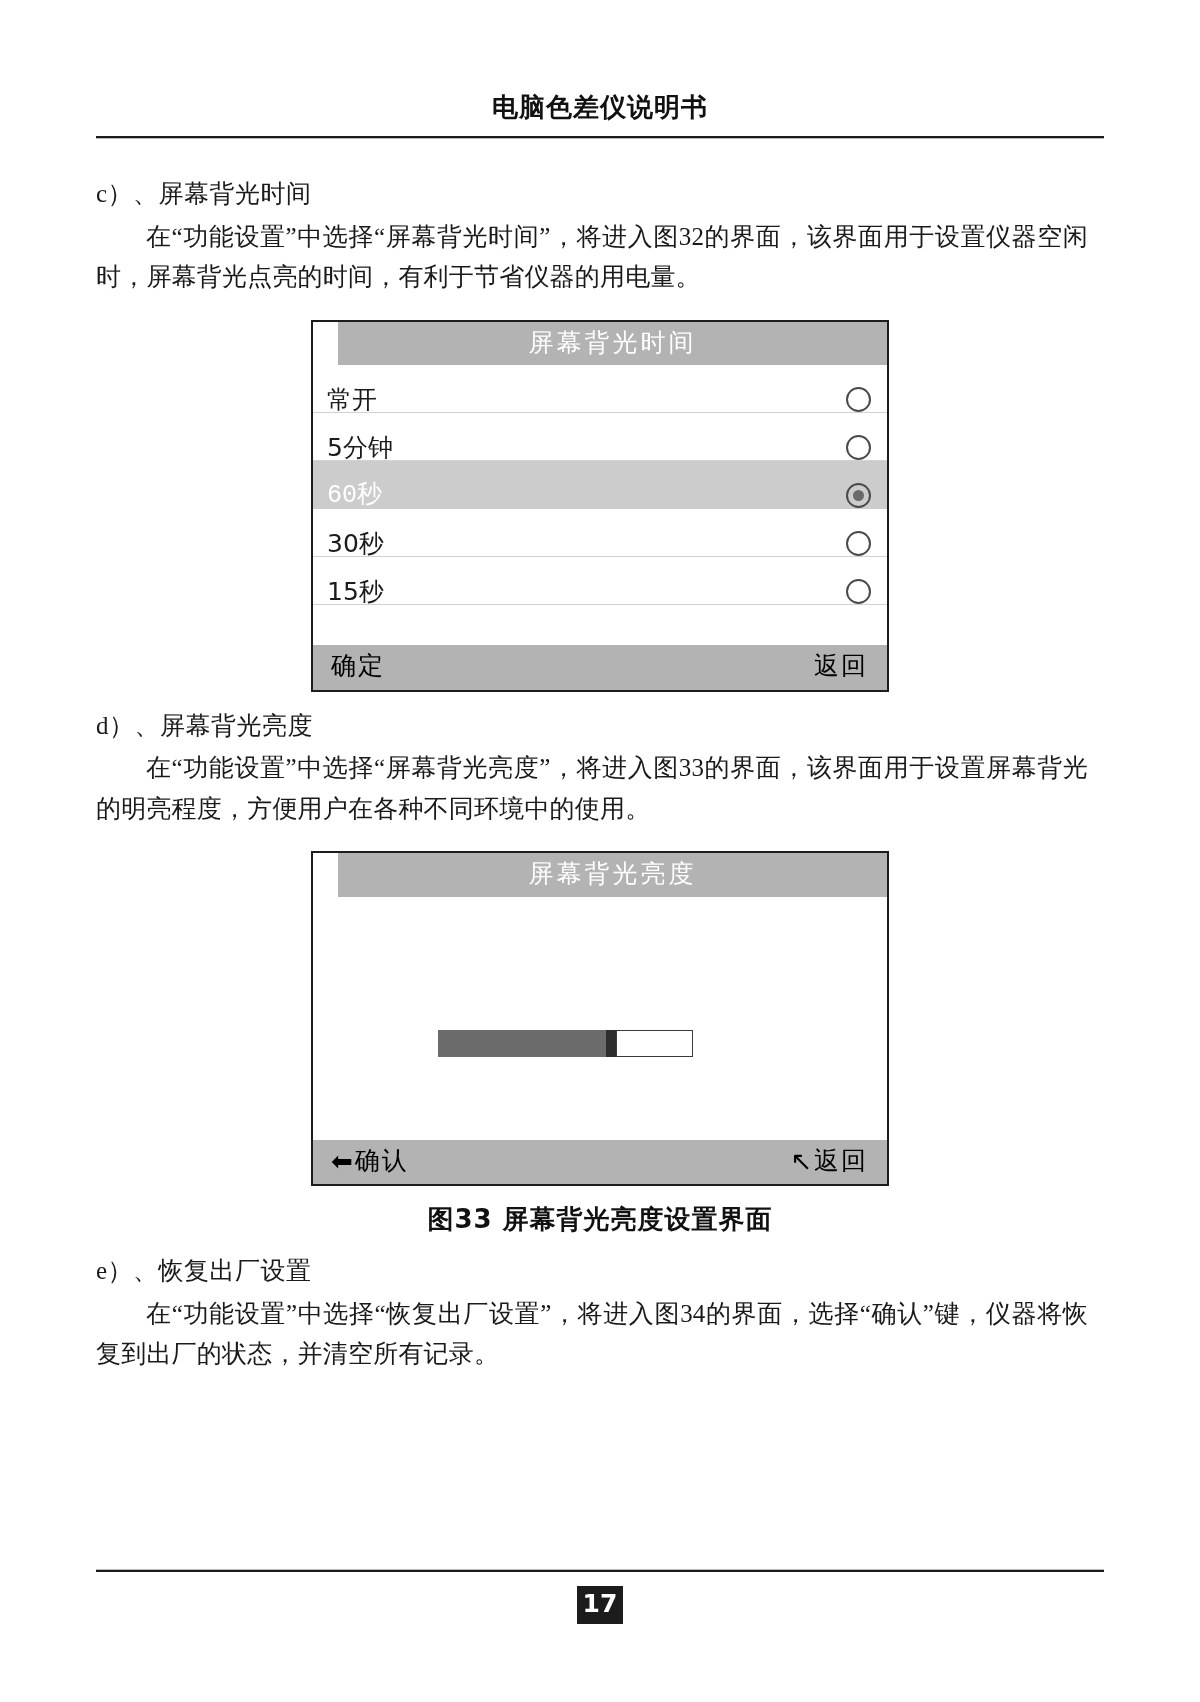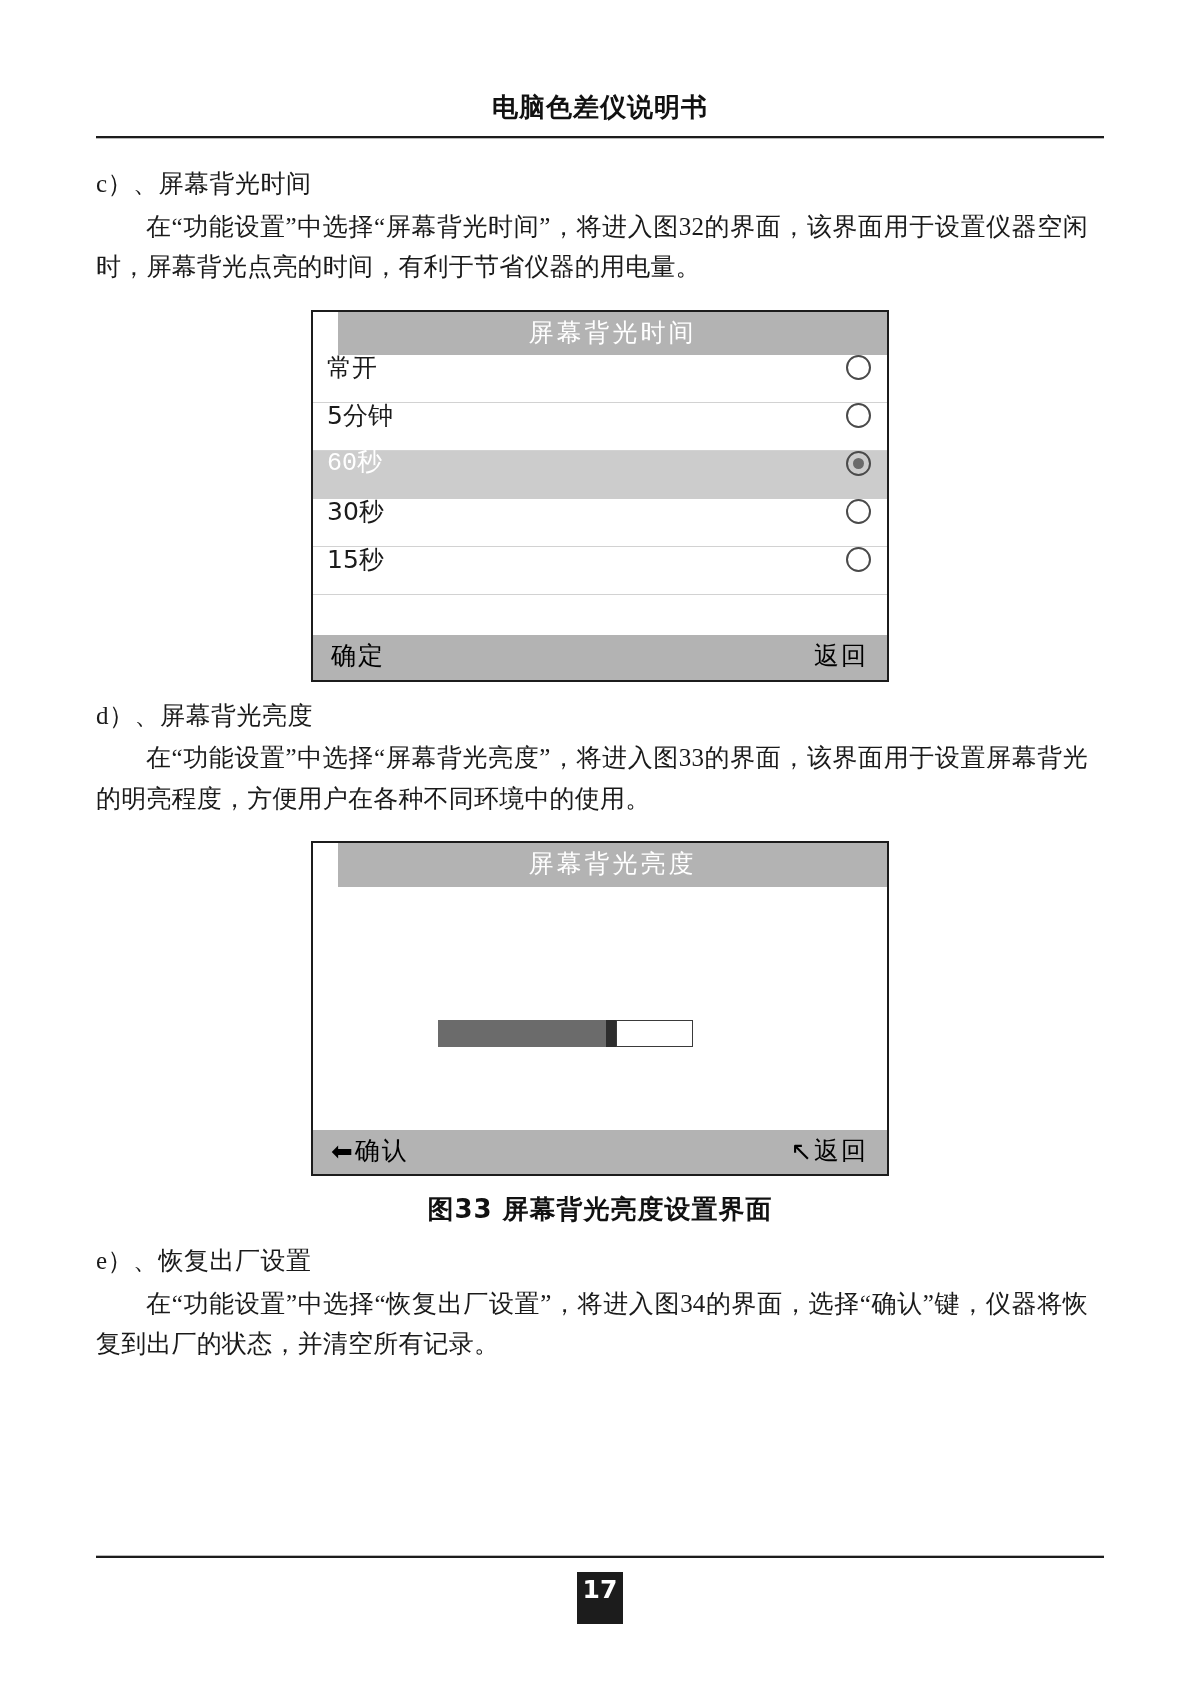--- a/index.html
+++ b/index.html
@@ -44,21 +44,21 @@
     border: 0;
     border-top: 2.5px solid #1c1c1c;
     border-bottom: 1px solid #b9b9b9;
     height: 0;
   }
 
   
   .content {
     position: absolute;
     left: 96px;
-    top: 150px;
+    top: 160px;
     width: 1008px;
   }
   .sec-head {
     font-size: 25px;
     line-height: 1.62;
     margin: 14px 0 0 0;
     letter-spacing: 0.5px;
   }
   .para {
     font-size: 25px;
@@ -125,21 +125,21 @@
     top: 1px;
   }
 
   
   .opt-list {
     background: #ffffff;
     padding: 0;
   }
   .opt-row {
     display: flex;
-    align-items: flex-start;
+    align-items: flex-end;
     justify-content: space-between;
     height: 48px;
     padding: 0 16px 0 14px;
     border-bottom: 1.5px solid #d2d2d2;
     box-sizing: border-box;
     background: #ffffff;
     gap: 31px;
   }
   .opt-row.selected {
     background: #cccccc;
@@ -236,21 +236,21 @@
     display: block;
     width: 46px;
     margin: 0 auto;
     background: #1c1c1c;
     color: #ffffff;
     text-align: center;
     font-family: "DejaVu Sans", "Liberation Sans", sans-serif;
     font-size: 25px;
     font-weight: 700;
     line-height: 1.22;
-    padding: 3px 0 19px 0;
+    padding: 3px 0 5px 0;
   }
 </style>
 </head>
 <body>
 
 <div class="page">
 
   <div class="header">
     <div class="header-title">电脑色差仪说明书</div>
     <hr class="header-rule">

